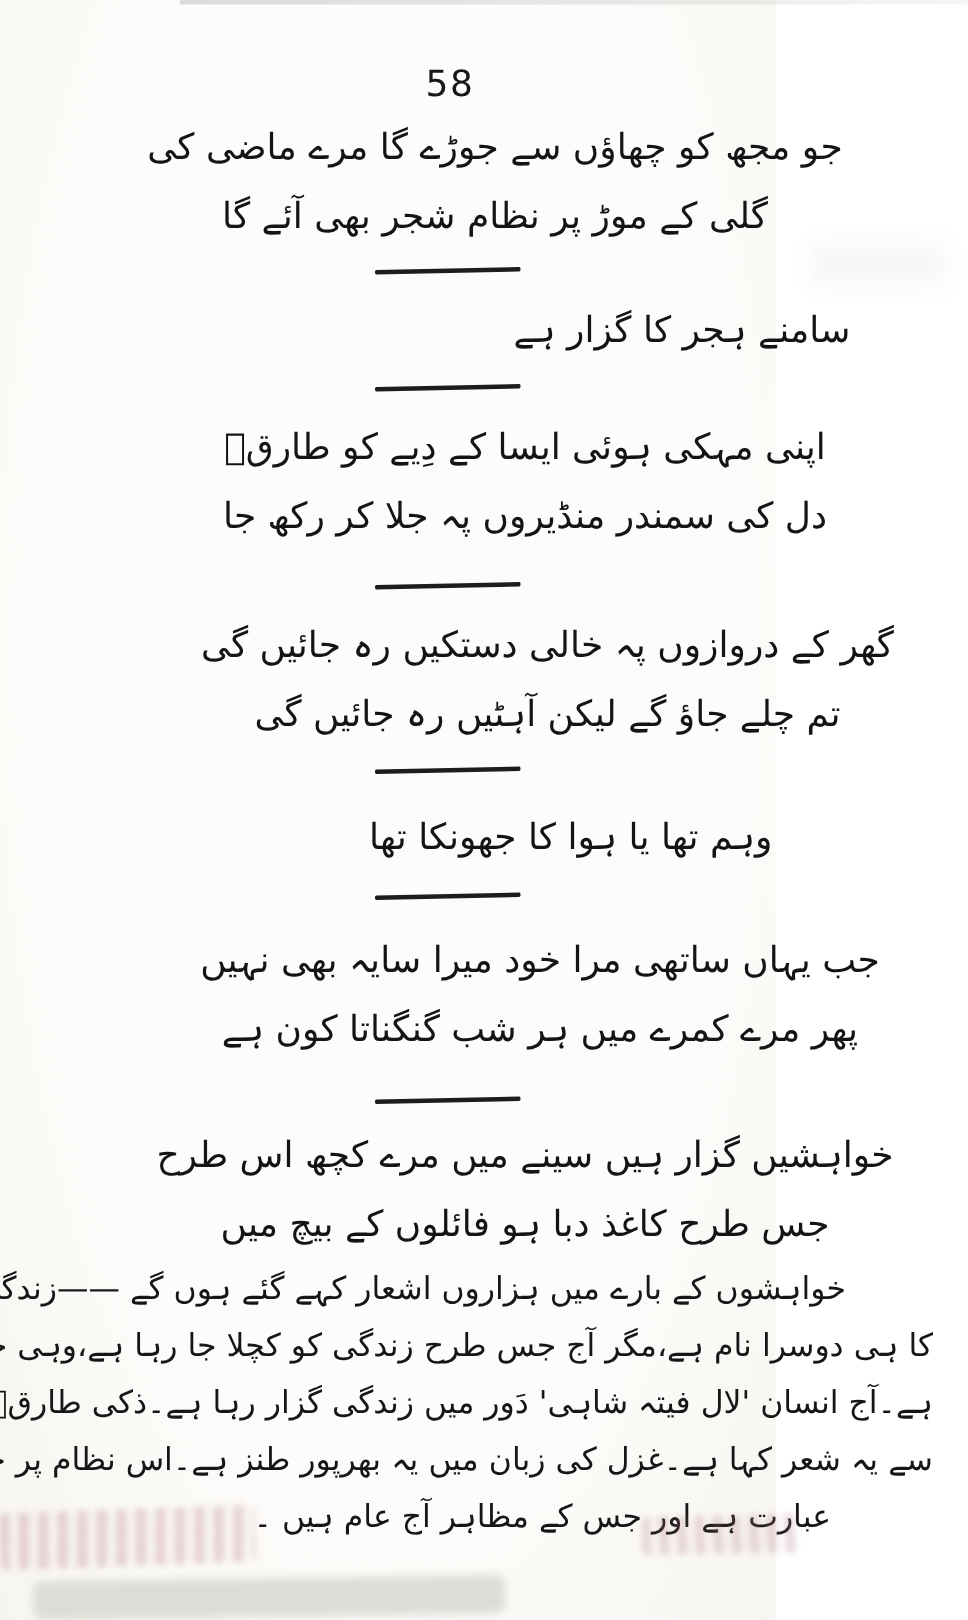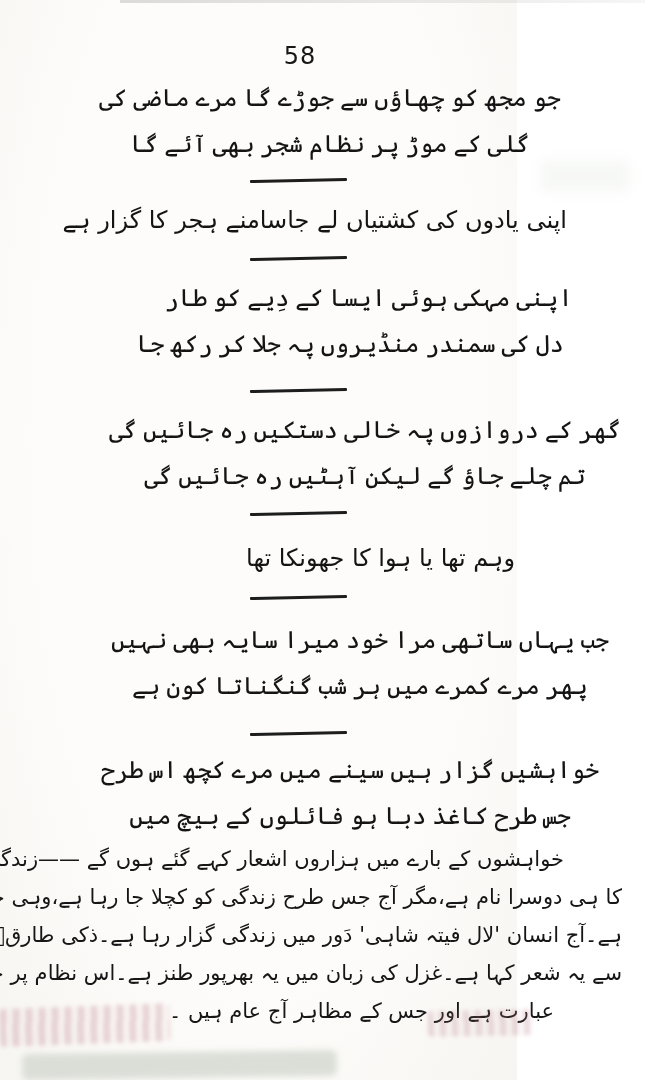--- a/index.html
+++ b/index.html
@@ -26,21 +26,21 @@
     font-size:24px;color:#171717;
     letter-spacing:1px;
   }
   .couplet{
     position:absolute;left:40px;width:580px;
     direction:rtl;
     text-align:center;
     font-size:24px;color:#141414;
   }
   .couplet .verse{
-    height:46px;line-height:44px;white-space:nowrap;font-family:Liberation Serif, serif;
+    height:46px;line-height:44px;white-space:nowrap;
   }
   .split-line{
     position:absolute;
     direction:rtl;
     display:flex;justify-content:space-between;
     font-size:24px;color:#141414;
     line-height:36px;white-space:nowrap;
   }
   .divider{
     position:absolute;left:250px;width:97px;height:3px;
@@ -109,21 +109,20 @@
   <div class="page-number">58</div>
 
   <div class="couplet" style="top:76px">
     <div class="verse">جو مجھ کو چھاؤں سے جوڑے گا مرے ماضی کی</div>
     <div class="verse">گلی کے موڑ پر نظام شجر بھی آئے گا</div>
   </div>
 
   <div class="divider" style="top:179px"></div>
 
   <div class="split-line" style="top:202px;left:105px;width:462px">
-    <span>اپنی یادوں کی کشتیاں لے جا</span>
     <span>سامنے ہجر کا گزار ہے</span>
   </div>
 
   <div class="divider" style="top:257px"></div>
 
   <div class="couplet" style="top:276px;left:60px">
     <div class="verse">اپنی مہکی ہوئی ایسا کے دِیے کو طارقؔ</div>
     <div class="verse">دل کی سمندر منڈیروں پہ جلا کر رکھ جا</div>
   </div>
 

